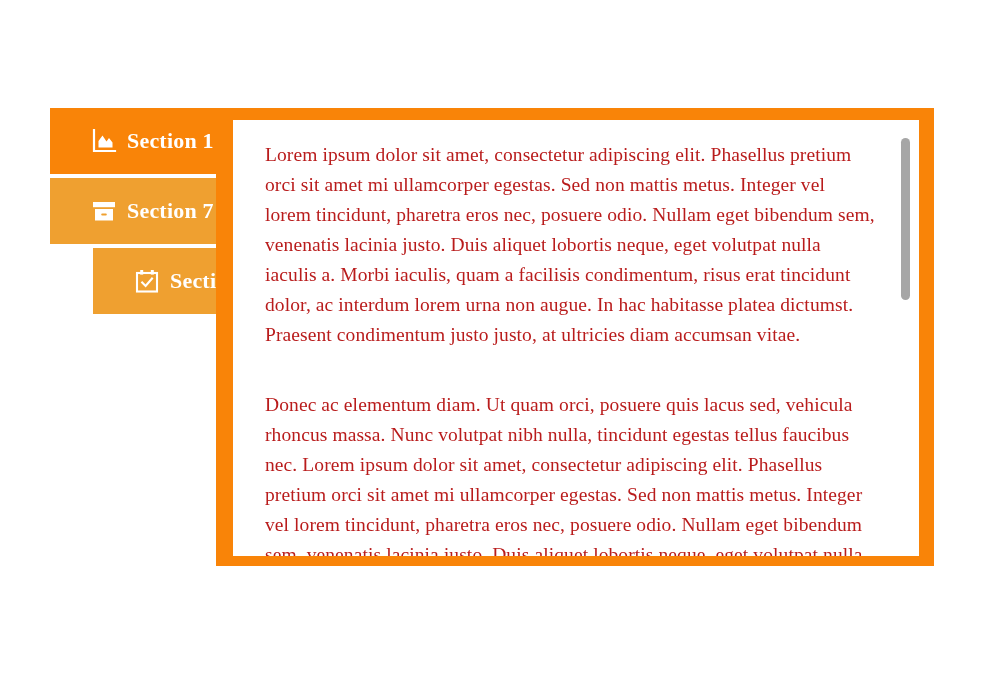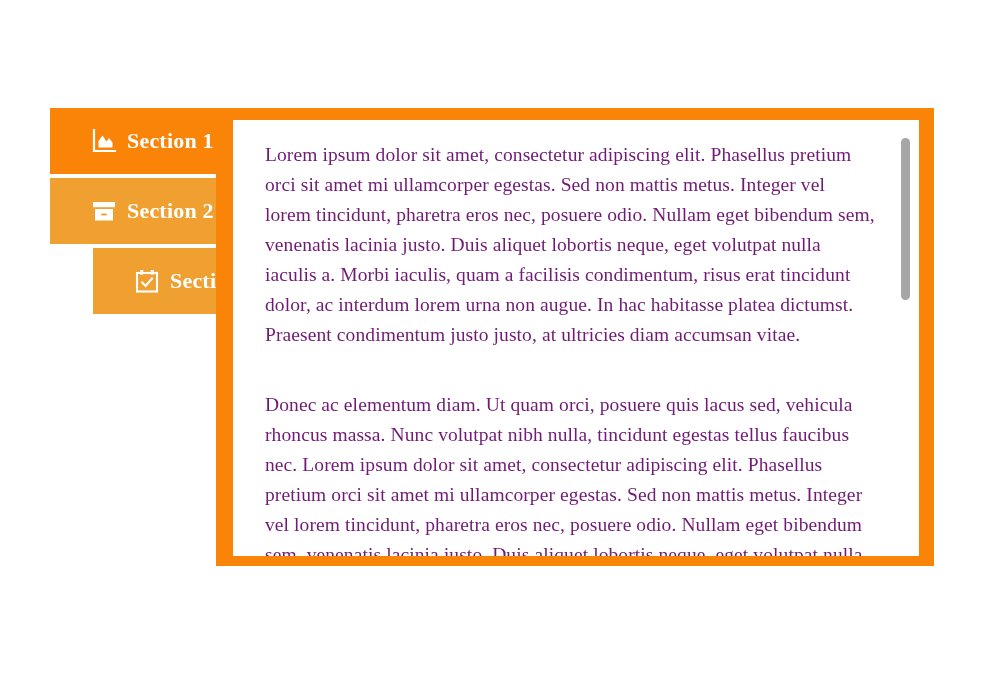--- a/index.html
+++ b/index.html
@@ -50,21 +50,21 @@
     padding: 20px 44px 0 32px;
     box-sizing: border-box;
     overflow: hidden;
   }
 
   .content-scroll p {
     margin: 0 0 40px 0;
     font-family: "Liberation Serif", "DejaVu Serif", serif;
     font-size: 19.5px;
     line-height: 30px;
-    color: #701a75;
+    color: #b91c1c;
     letter-spacing: 0.1px;
   }
 
   
   .scrollbar-track {
     position: absolute;
     right: 9px;
     top: 0px;
     width: 9px;
     height: 100%;
@@ -150,21 +150,21 @@
     </div>
 
     <div class="tab">
       <span class="tab-icon">
         <svg viewBox="0 0 26 26" xmlns="http://www.w3.org/2000/svg">
           <rect x="2" y="4" width="22" height="5.2" fill="#ffffff"></rect>
           <rect x="4" y="11" width="18" height="11.5" fill="#ffffff"></rect>
           <rect x="10.2" y="15.4" width="5.6" height="2.1" rx="1" fill="#efa030"></rect>
         </svg>
       </span>
-      <span class="tab-label">Section 2</span>
+      <span class="tab-label">Section 7</span>
     </div>
 
 
     <div class="tab">
       <span class="tab-icon">
         <svg viewBox="0 0 26 26" xmlns="http://www.w3.org/2000/svg">
           <rect x="6.2" y="2" width="3" height="4.6" fill="#ffffff"></rect>
           <rect x="16.8" y="2" width="3" height="4.6" fill="#ffffff"></rect>
           <rect x="3" y="5" width="20" height="18.5" fill="none" stroke="#ffffff" stroke-width="2.1"></rect>
           <path d="M8.2 14.6 L11.6 18 L18 10.6" fill="none" stroke="#ffffff" stroke-width="2.1" stroke-linecap="square"></path>

